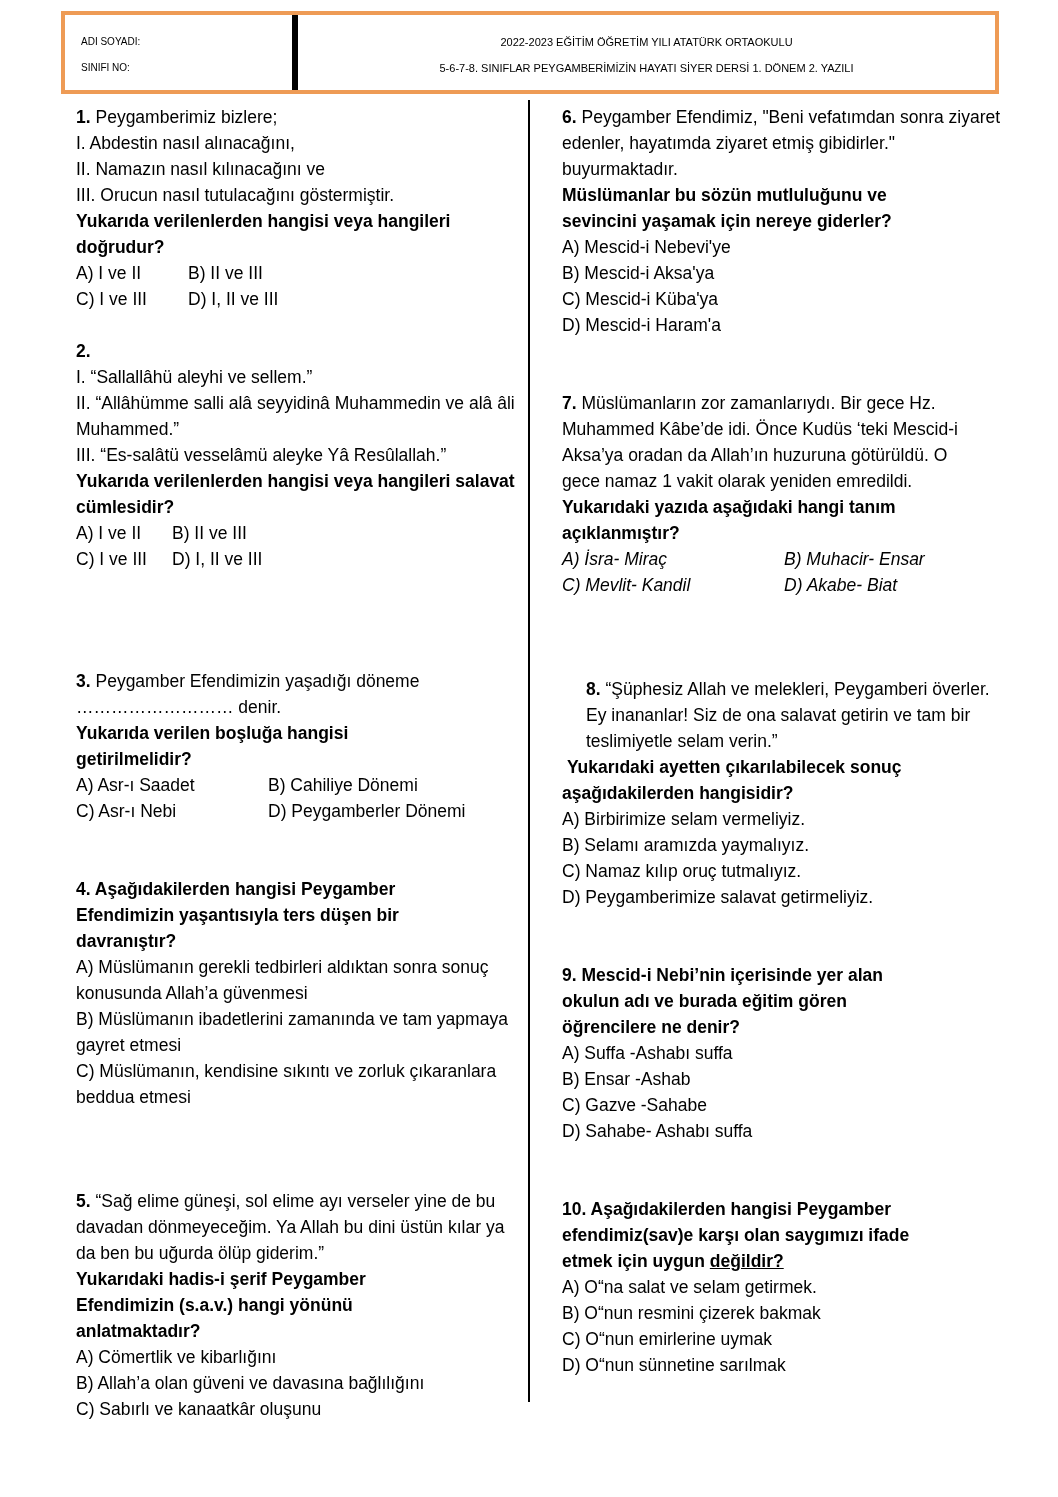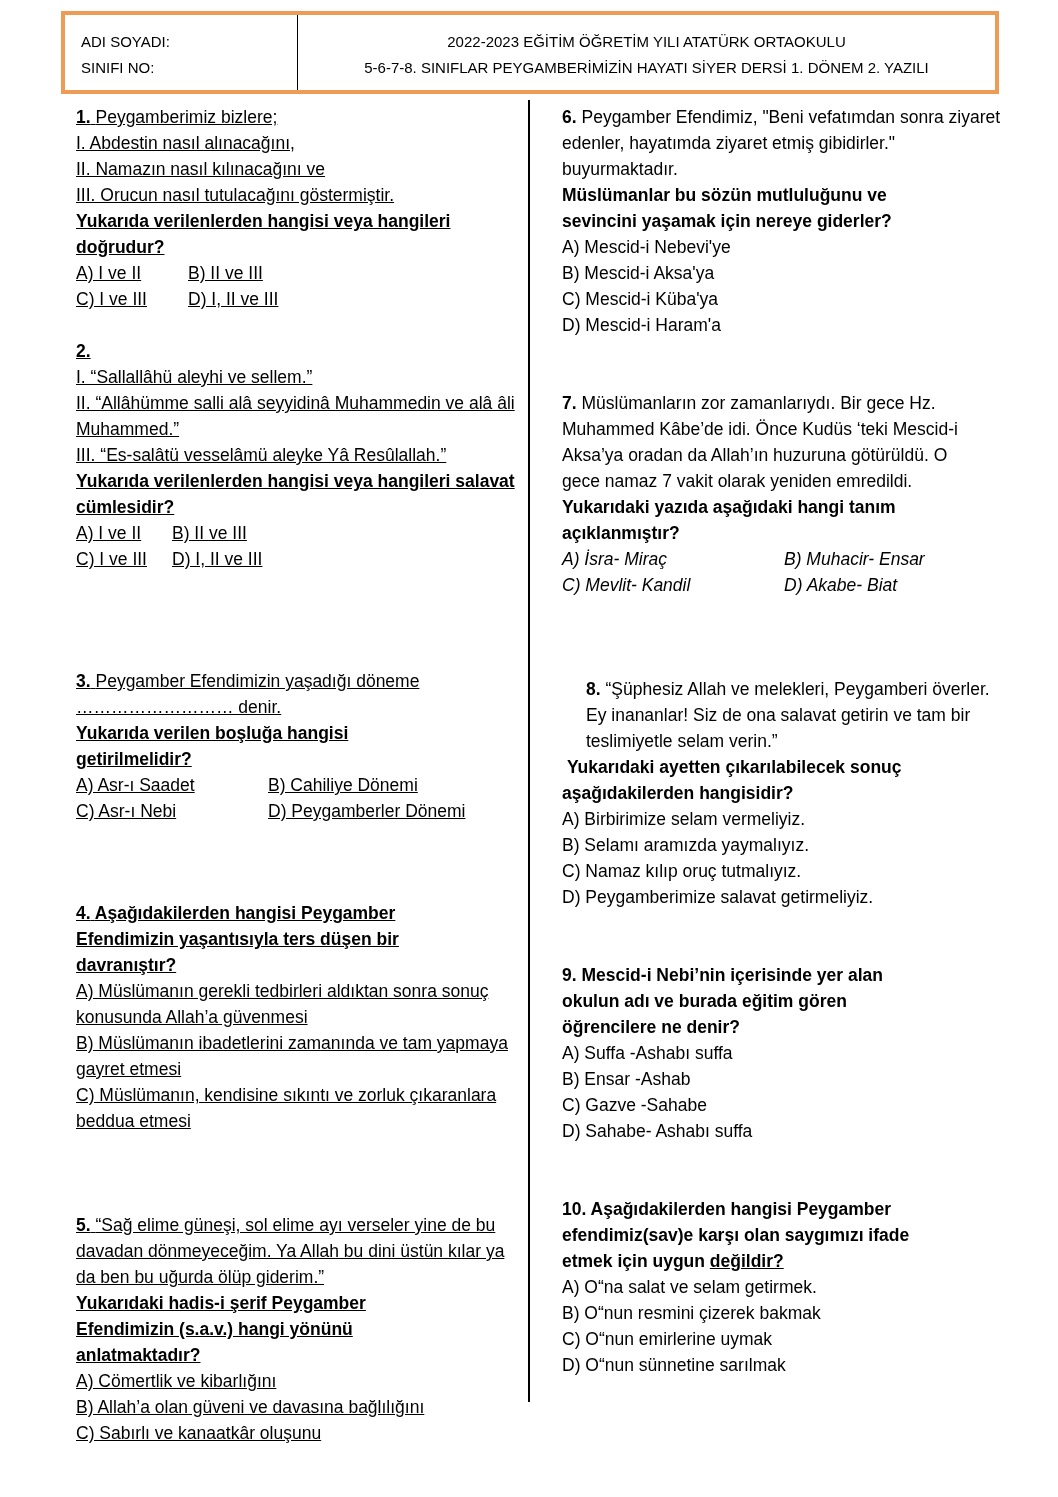--- a/index.html
+++ b/index.html
@@ -1,25 +1,25 @@
 <!DOCTYPE html>
 <html><head>
 <meta charset="utf-8">
 <style>
   html, body { margin:0; padding:0; background:#ffffff; }
   body { width:1058px; height:1497px; position:relative; overflow:hidden;
          font-family:"Liberation Sans", "DejaVu Sans", sans-serif; color:#000; }
   .header-box { position:absolute; left:61px; top:11px; width:930px; height:75px;
                 border:4px solid #EE9B55; display:flex; }
-  .header-left { width:233px; border-right:1px solid #000000; padding:14px 0 0 16px;
-                 box-sizing:border-box; font-size:15px; line-height:26px; }
-  .header-right { flex:1; text-align:center; padding-top:14px; font-size:15px; line-height:26px; }
+  .header-left { width:233px; border-right:6px solid #000000; padding:14px 0 0 16px;
+                 box-sizing:border-box; font-size:10px; line-height:26px; }
+  .header-right { flex:1; text-align:center; padding-top:14px; font-size:11px; line-height:26px; }
   .divider { position:absolute; left:528px; top:100px; width:2px; height:1302px; background:#000; }
   .col { position:absolute; top:104px; font-size:17.5px; line-height:26px; }
-  .col.left { left:76px; width:440px;text-decoration:underline; }
+  .col.left { left:76px; width:440px; }
   .col.right { left:562px; width:440px; }
   .q { margin:0; }
   .q p { margin:0; }
   .b { font-weight:bold; }
   .opt-grid { display:grid; }
   .u { text-decoration:underline; }
 </style>
 </head>
 <body>
 
@@ -72,21 +72,21 @@
     <p class="b" style="width:310px;">Yukarıda verilen boşluğa hangisi getirilmelidir?</p>
     <div class="opt-grid" style="grid-template-columns:192px 240px;">
       <span>A) Asr-ı Saadet</span>
       <span>B) Cahiliye Dönemi</span>
       <span>C) Asr-ı Nebi</span>
       <span>D) Peygamberler Dönemi</span>
     </div>
   </div>
 
   <div class="q" style="height:312px;">
-    <p class="b" style="width:360px;margin-top:24px;"><span>4.</span> <span>Aşağıdakilerden hangisi Peygamber Efendimizin yaşantısıyla ters düşen bir davranıştır?</span></p>
+    <p class="b" style="width:360px;"><span>4.</span> <span>Aşağıdakilerden hangisi Peygamber Efendimizin yaşantısıyla ters düşen bir davranıştır?</span></p>
     <p>A) Müslümanın gerekli tedbirleri aldıktan sonra sonuç konusunda Allah’a güvenmesi</p>
     <p>B) Müslümanın ibadetlerini zamanında ve tam yapmaya gayret etmesi</p>
     <p>C) Müslümanın, kendisine sıkıntı ve zorluk çıkaranlara beddua etmesi</p>
   </div>
 
   <div class="q">
     <p><span class="b">5.</span> <span>“Sağ elime güneşi, sol elime ayı verseler yine de bu davadan dönmeyeceğim. Ya Allah bu dini üstün kılar ya da ben bu uğurda ölüp giderim.”</span></p>
     <p class="b" style="width:340px;">Yukarıdaki hadis-i şerif Peygamber Efendimizin (s.a.v.) hangi yönünü anlatmaktadır?</p>
     <p>A) Cömertlik ve kibarlığını</p>
     <p>B) Allah’a olan güveni ve davasına bağlılığını</p>
@@ -99,21 +99,21 @@
   <div class="q" style="height:286px;">
     <p><span class="b">6.</span> <span>Peygamber Efendimiz, "Beni vefatımdan sonra ziyaret edenler, hayatımda ziyaret etmiş gibidirler." buyurmaktadır.</span></p>
     <p class="b" style="width:370px;">Müslümanlar bu sözün mutluluğunu ve sevincini yaşamak için nereye giderler?</p>
     <p>A) Mescid-i Nebevi'ye</p>
     <p>B) Mescid-i Aksa'ya</p>
     <p>C) Mescid-i Küba'ya</p>
     <p>D) Mescid-i Haram'a</p>
   </div>
 
   <div class="q" style="height:286px;">
-    <p style="width:420px;"><span class="b">7.</span> <span>Müslümanların zor zamanlarıydı. Bir gece Hz. Muhammed Kâbe’de idi. Önce Kudüs ‘teki Mescid-i Aksa’ya oradan da Allah’ın huzuruna götürüldü. O gece namaz 7 vakit olarak yeniden emredildi.</span></p>
+    <p style="width:420px;"><span class="b">7.</span> <span>Müslümanların zor zamanlarıydı. Bir gece Hz. Muhammed Kâbe’de idi. Önce Kudüs ‘teki Mescid-i Aksa’ya oradan da Allah’ın huzuruna götürüldü. O gece namaz 1 vakit olarak yeniden emredildi.</span></p>
     <p class="b" style="width:380px;">Yukarıdaki yazıda aşağıdaki hangi tanım açıklanmıştır?</p>
     <div class="opt-grid" style="grid-template-columns:222px 200px;font-style:italic;">
       <span>A) İsra- Miraç</span>
       <span>B) Muhacir- Ensar</span>
       <span>C) Mevlit- Kandil</span>
       <span>D) Akabe- Biat</span>
     </div>
   </div>
 
   <div class="q" style="height:286px;">

